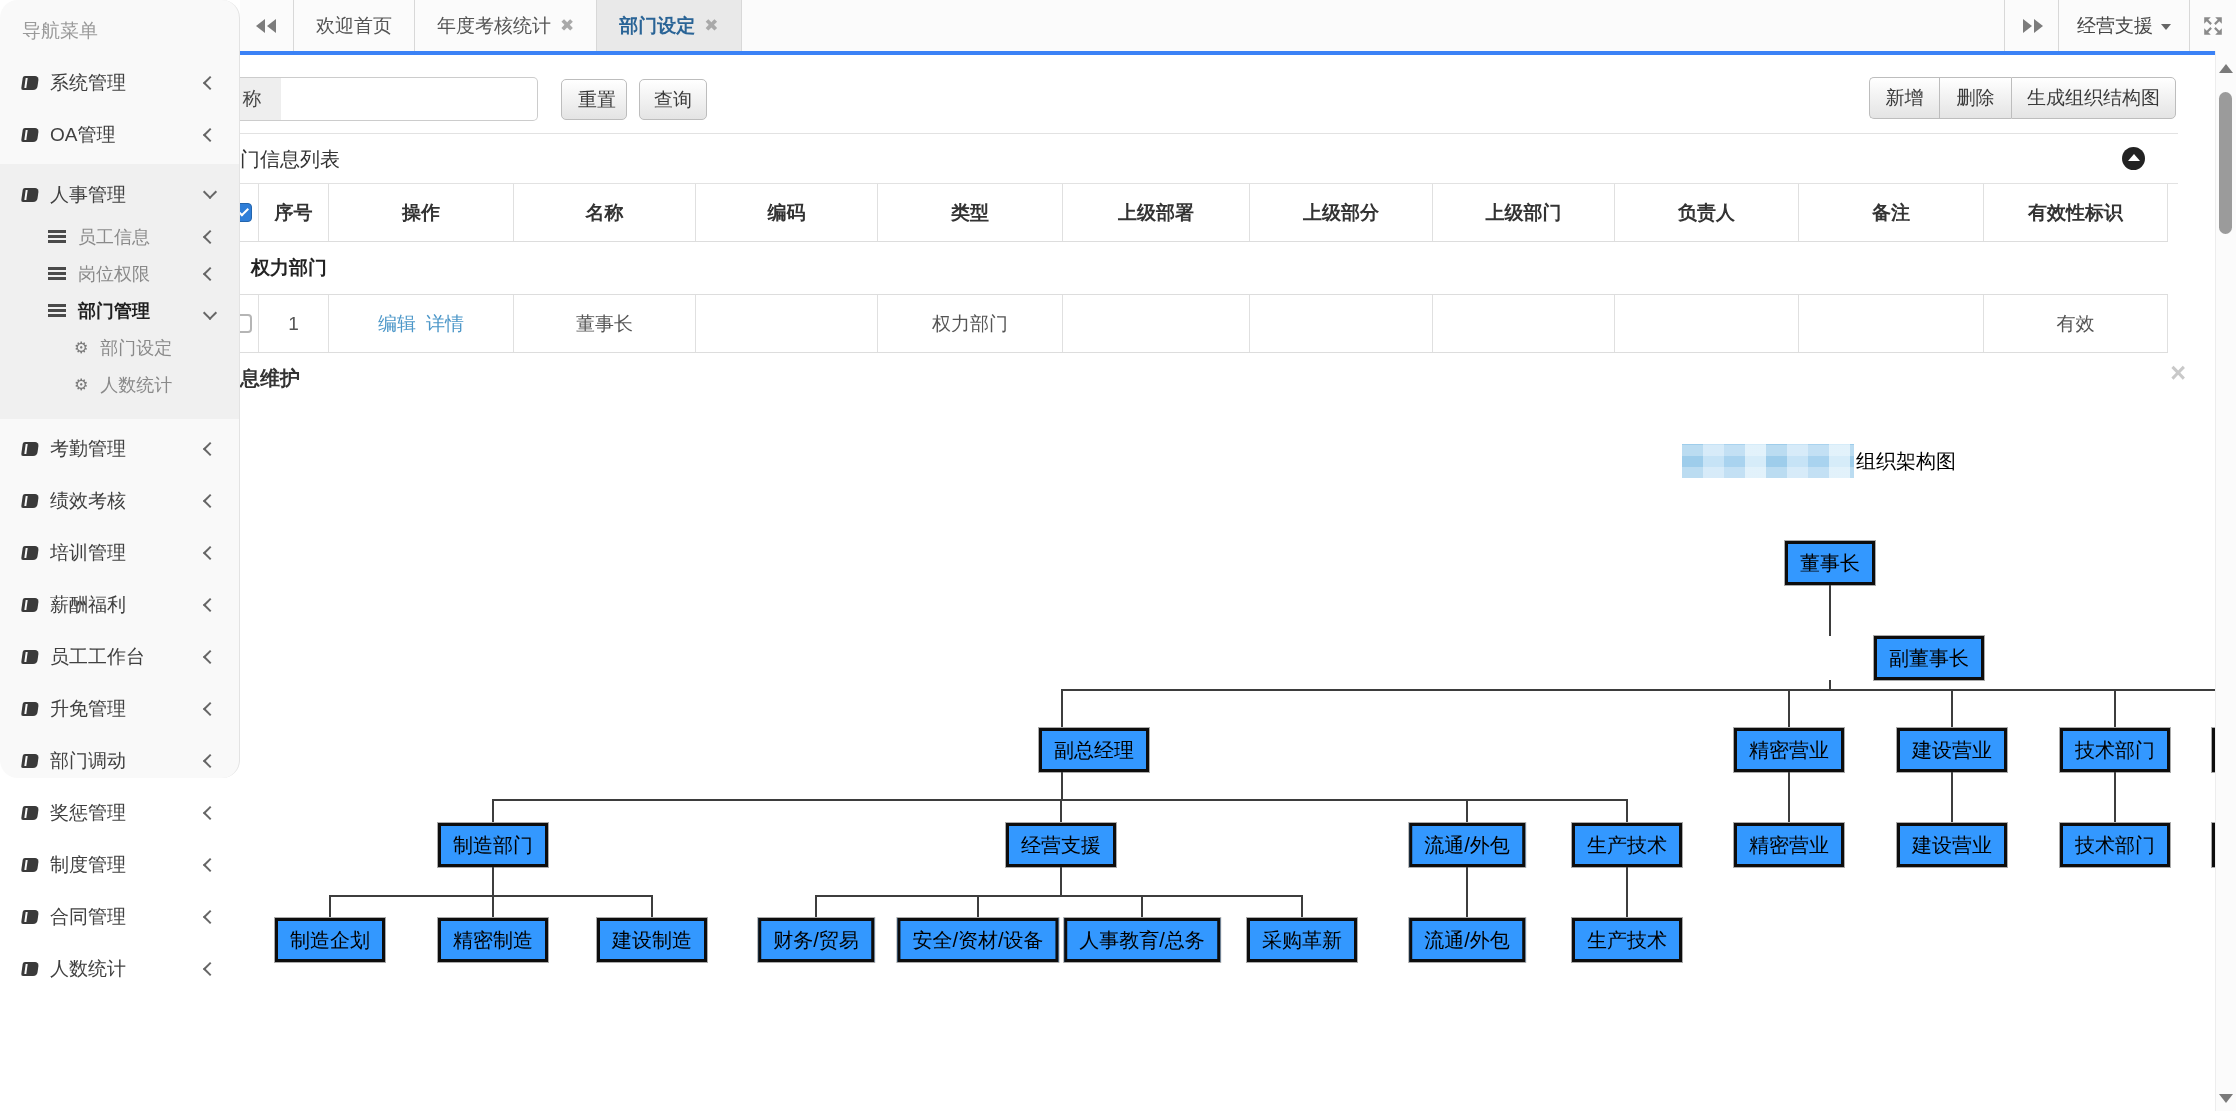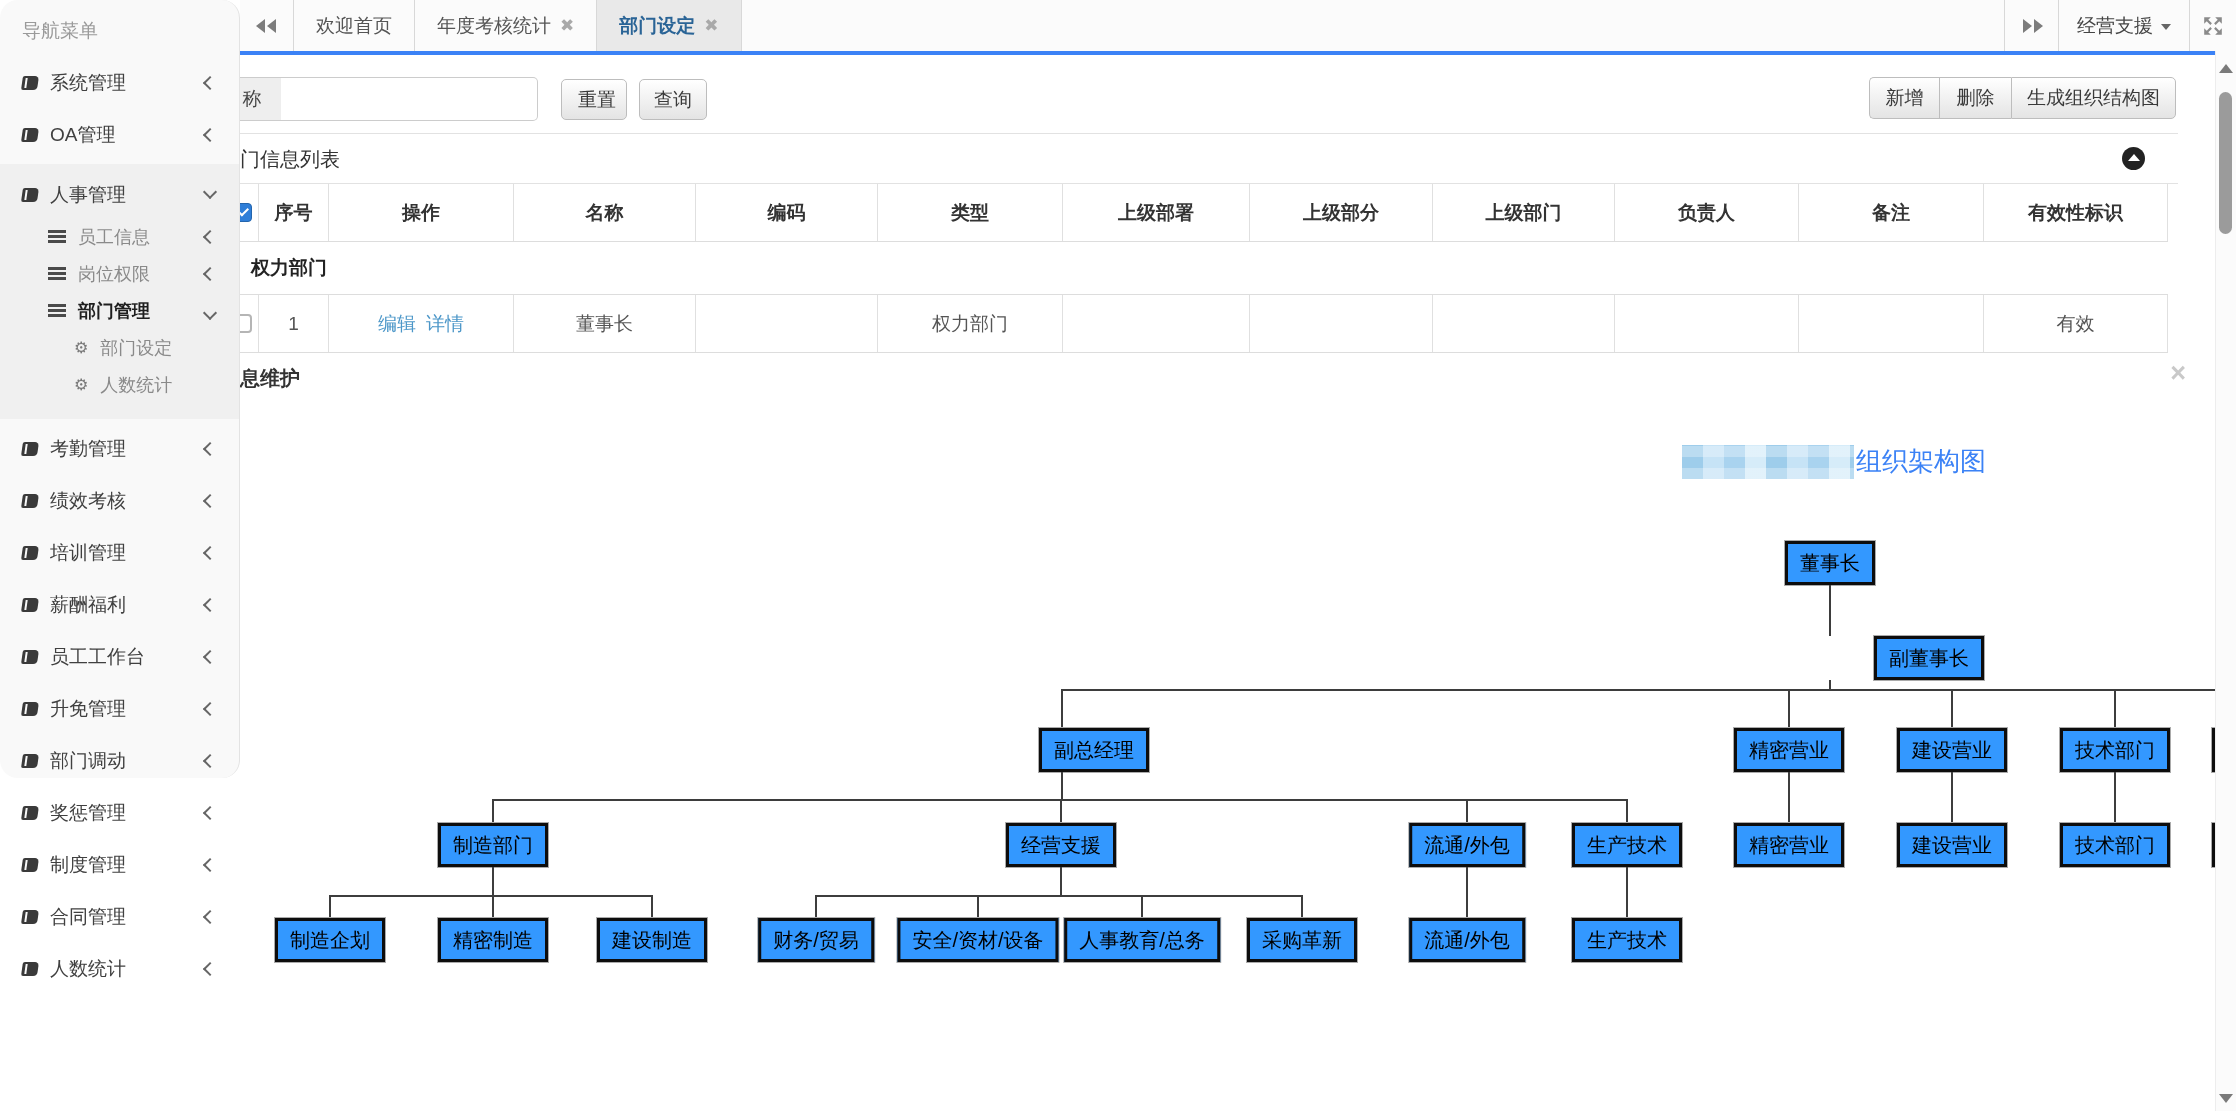--- a/index.html
+++ b/index.html
@@ -57,21 +57,21 @@
   .maintain-header{position:absolute;left:203px;top:352px;width:1995px;height:56px;}
   .maintain-title{position:absolute;left:17px;top:13px;font-size:20px;font-weight:bold;color:#333;}
   .close-x{position:absolute;right:12px;top:6px;font-size:27px;font-weight:bold;color:#c9c9c9;cursor:pointer;}
 
   
   .org-title{position:absolute;left:1682px;top:444px;display:flex;align-items:center;}
   .redacted{width:172px;height:34px;display:inline-block;
     background:
       repeating-linear-gradient(0deg, rgba(255,255,255,.30) 0 11px, rgba(255,255,255,0) 11px 22px),
       repeating-linear-gradient(90deg,#9ecdeb 0 21px,#c6e3f6 21px 42px,#a9d3ef 42px 63px,#d6ecf9 63px 84px);}
-  .org-title-text{font-size:26px;color:#3b82f6;margin-left:2px;}
+  .org-title-text{font-size:20px;color:#000000;margin-left:2px;}
 
   
   #org-layer{position:absolute;inset:0;pointer-events:none;}
   .org-node{position:absolute;transform:translateX(-50%);box-sizing:border-box;height:44px;
     background:#3398ff;border:3px solid #0d0d0d;box-shadow:0 0 0 1px #ababab;color:#000;
     font-size:20px;line-height:30px;padding:4px 12px;white-space:nowrap;text-align:center;}
   .org-node-empty{min-width:120px;}
   .org-line{position:absolute;background:#3d3d3d;}
 
   

